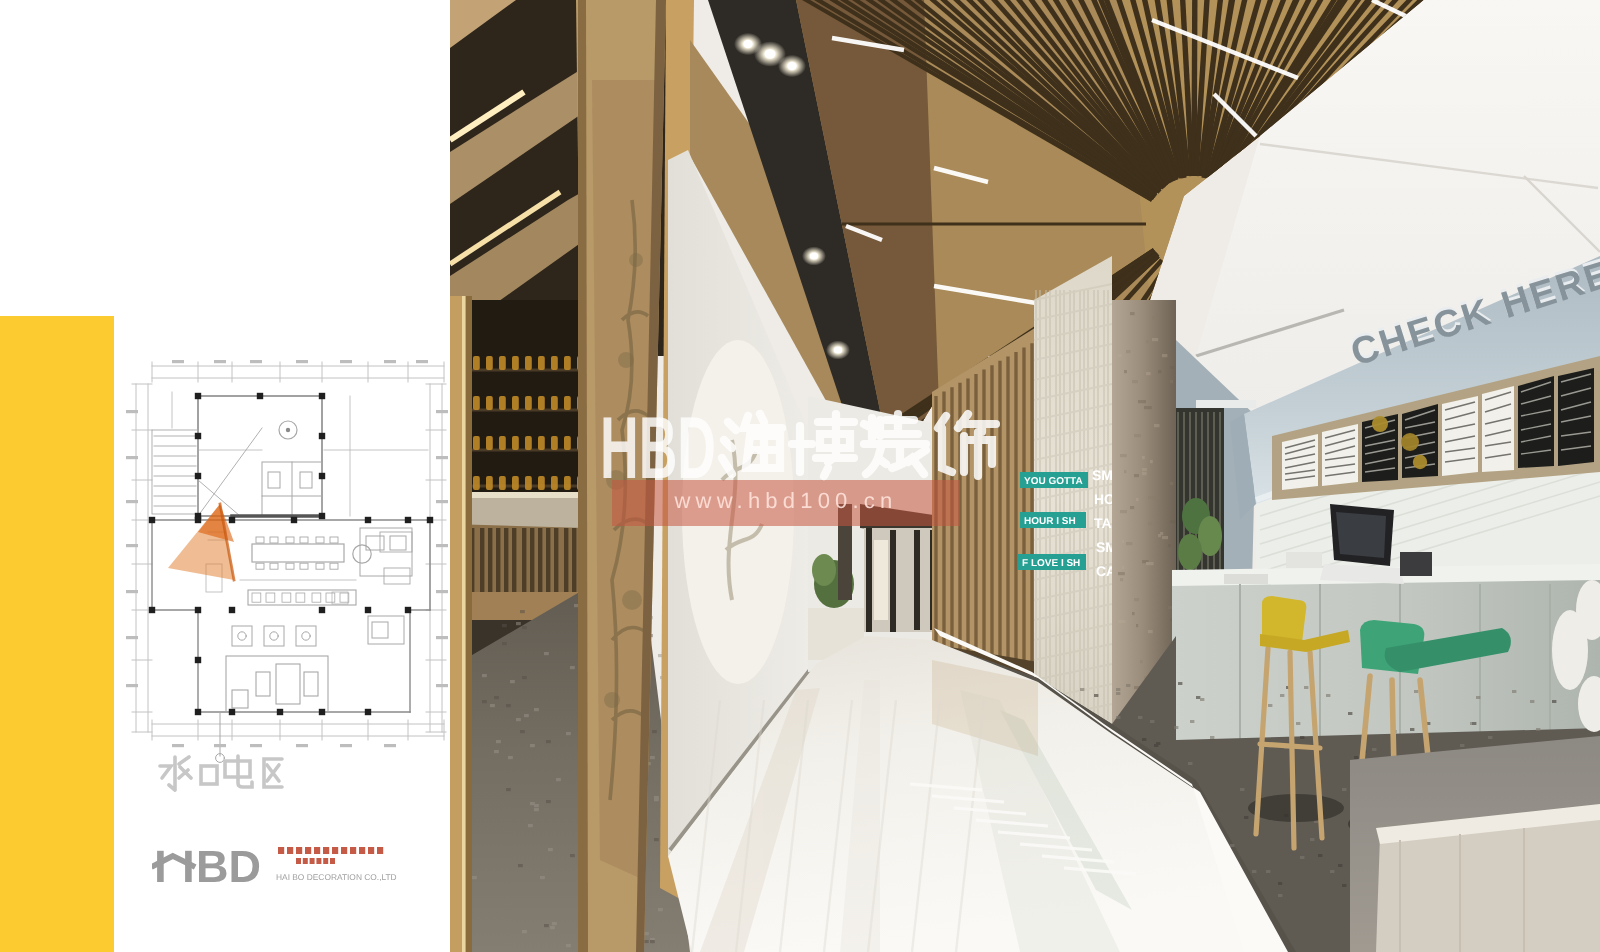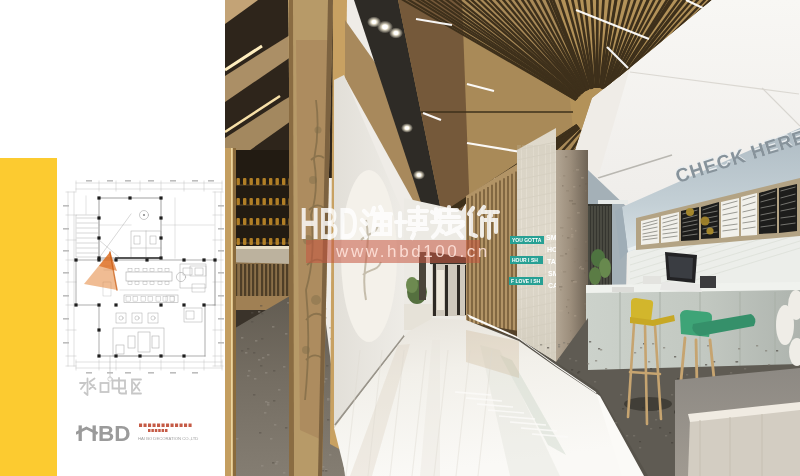--- a/index.html
+++ b/index.html
@@ -1179,21 +1179,21 @@
         <ellipse cx="796" cy="305" rx="8" ry="15"></ellipse>
         <ellipse cx="797" cy="352" rx="8" ry="14"></ellipse>
       </g>
 
 <rect x="225" y="148" width="11" height="328" fill="#c49e60"></rect>
 <rect x="233" y="148" width="3" height="328" fill="#8a6b3c"></rect>
 <rect x="231" y="148" width="1.6" height="328" fill="#ecd6a0"></rect>
 </svg>
 
 <div class="abs" style="left:306px;top:240px;width:174px;height:23px;background:rgba(199,86,64,0.55);"></div>
-<div class="abs" style="left:306px;top:240px;width:174px;height:23px;font-size:17px;letter-spacing:2.6px;color:rgba(255,228,220,0.88);text-align:center;line-height:23px;margin-left:20px;">www.hbd100.cn</div>
+<div class="abs" style="left:306px;top:240px;width:174px;height:23px;font-size:11px;letter-spacing:2.6px;color:rgba(255,228,220,0.88);text-align:center;line-height:23px;">www.hbd100.cn</div>
 
 <svg class="abs" style="left:296px;top:198px;" width="215" height="48" viewBox="0 0 215 48">
 <g fill="#ffffff" opacity="0.82">
 <text x="4" y="41" font-family="Liberation Sans, sans-serif" font-weight="bold" font-size="44" textLength="58" lengthAdjust="spacingAndGlyphs">HBD</text>
 </g>
 <g stroke="#ffffff" stroke-width="4.1" fill="none" opacity="0.85" stroke-linecap="round">
 <path d="M68,13 L72,17 M66,22 L70,26 M70,39 L65,31"></path>
 <path d="M78,10 L76,16 L95,16 M84,9 L86,13"></path>
 <path d="M79,20 L77,36 L94,36 L94,20 Z M78,27 L94,27 M86,20 L86,36"></path>
 <path d="M104,15 L104,38 M100,24 L110,24"></path>

